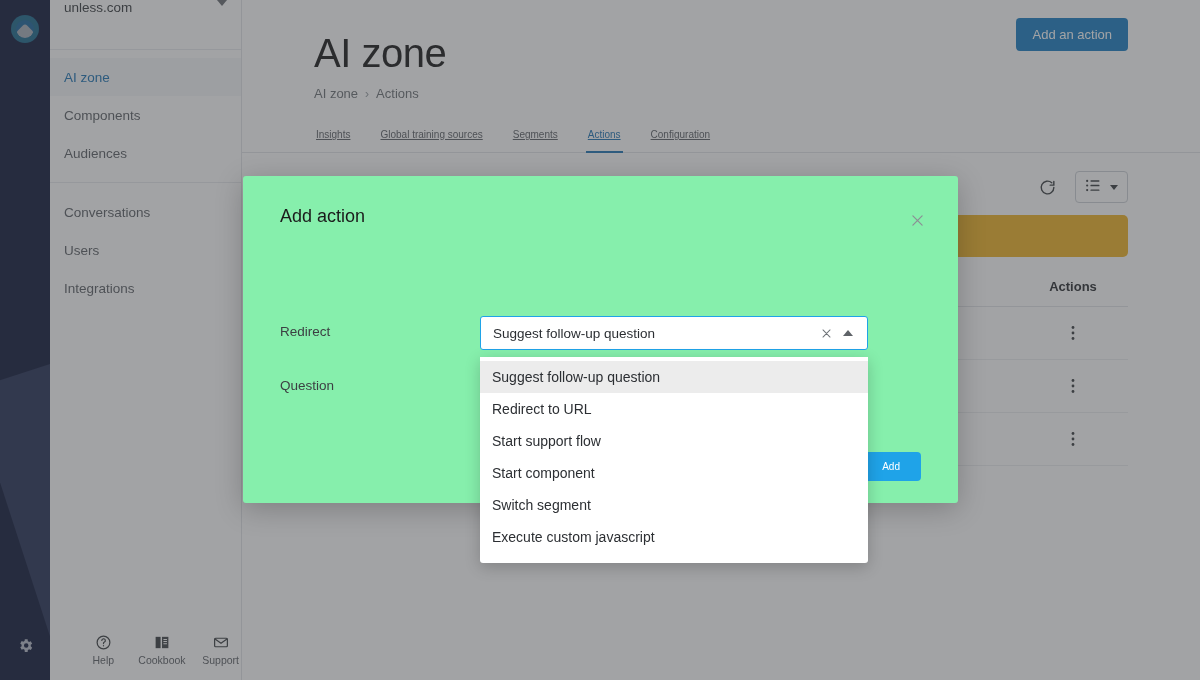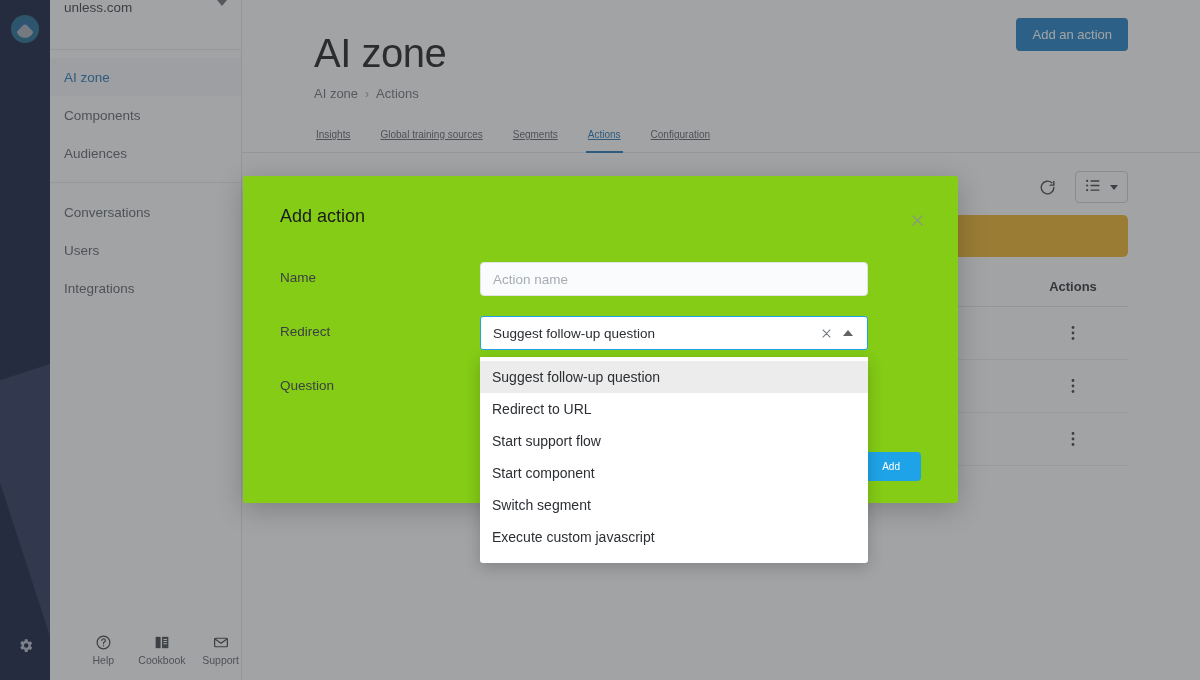--- a/index.html
+++ b/index.html
@@ -247,21 +247,21 @@
     position: absolute; inset: 0;
     background: rgba(60,62,66,0.48);
     z-index: 10;
   }
 
   
   .modal {
     position: absolute;
     left: 243px; top: 176px;
     width: 715px; height: 327px;
-    background: #84cc16;
+    background: #86efac;
     border-radius: 3px;
     box-shadow: 0 6px 28px rgba(0,0,0,0.22);
     z-index: 20;
   }
   .modal-title {
     position: absolute; left: 37px; top: 30px;
     font-size: 18px; color: #1b1b1b; font-weight: 400;
   }
   .modal-close {
     position: absolute; right: 28px; top: 32px;
@@ -530,26 +530,20 @@
   <div class="overlay"></div>
 
   <div class="modal">
     <div class="modal-title">Add action</div>
     <button class="modal-close">
       <svg width="17" height="17" viewBox="0 0 24 24" fill="none" stroke="currentColor" stroke-width="1.7" stroke-linecap="round">
         <path d="M5.5 5.5l13 13M18.5 5.5l-13 13"></path>
       </svg>
     </button>
 
-    <div class="form-row row-name">
-      <div class="form-label">Name</div>
-      <div class="field">
-        <input type="text" placeholder="Action name" style="">
-      </div>
-    </div>
 
     <div class="form-row row-cmd">
       <div class="form-label">Redirect</div>
       <div class="combo">
         <span class="combo-value">Suggest follow-up question</span>
         <span class="combo-clear">
           <svg width="13" height="13" viewBox="0 0 24 24" fill="none" stroke="currentColor" stroke-width="1.9" stroke-linecap="round">
             <path d="M5.5 5.5l13 13M18.5 5.5l-13 13"></path>
           </svg>
         </span>

